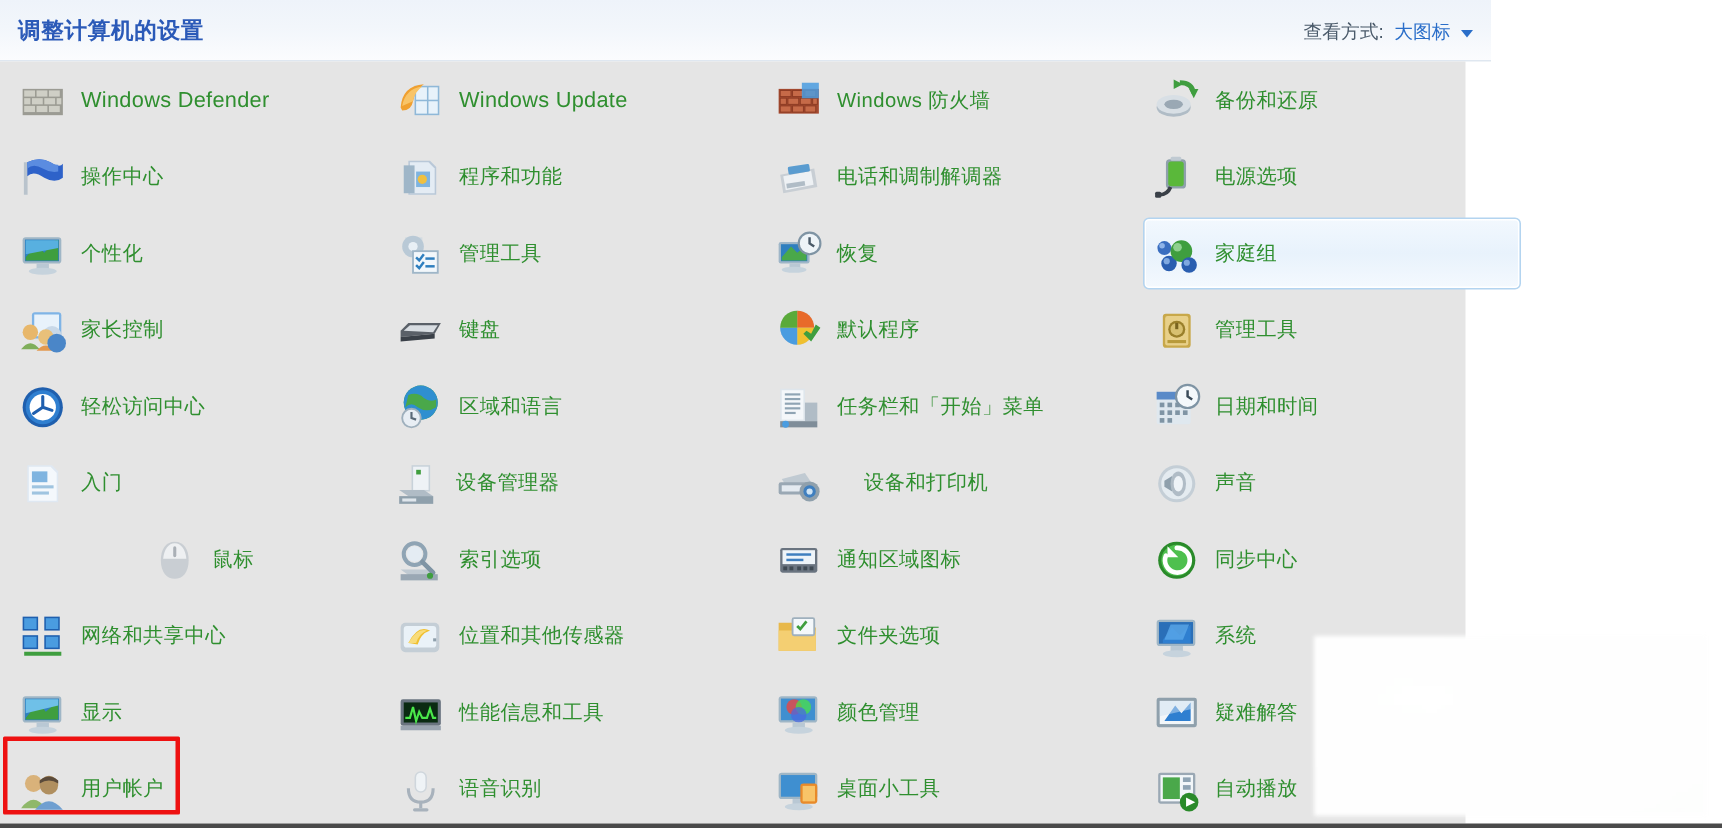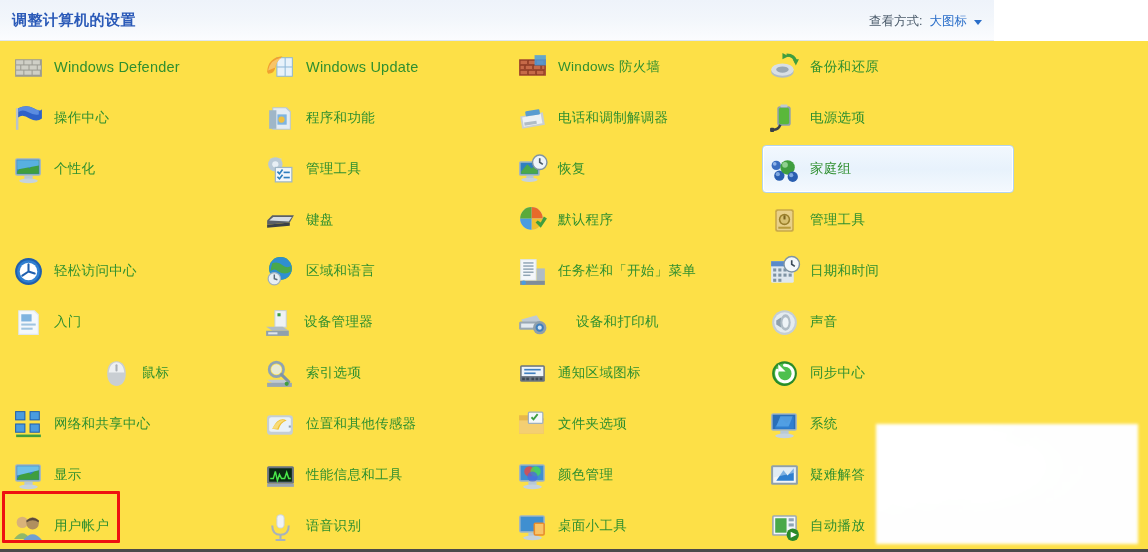--- a/index.html
+++ b/index.html
@@ -30,22 +30,22 @@
   #viewby-label { color:#4a5a6a; }
   #viewby-value { color:#2a6ec9; }
   #viewby-arrow {
     width:0;height:0;border-left:4px solid transparent;
     border-right:4px solid transparent;border-top:5px solid #2a6ec9;
     display:inline-block; position:relative; top:1px;
   }
 
   
   #grid {
-    position:absolute; left:0; top:41px; width:1148px; height:508px;
-    background:#fde047;
+    position:absolute; left:0; top:41px; width:977px; height:508px;
+    background:#e5e5e5;
   }
   .cell {
     position:absolute;
     width:252px; height:48px;
     display:flex; align-items:center;
     border:1px solid transparent;
     border-radius:4px;
   }
   .cell .lbl {
     font-size:13.5px;
@@ -142,20 +142,35 @@
         <svg viewBox="0 0 32 32" xmlns="http://www.w3.org/2000/svg">
           <rect x="3" y="5" width="25" height="17" rx="2" fill="#9fb6c6"></rect>
           <rect x="4.5" y="6.5" width="22" height="14" fill="#2f7fbf"></rect>
           <path d="M5 18 L12 10 L17 15 L24 7 L26 7 L26 20 L5 20 Z" fill="#3f9e3f"></path>
           <path d="M5 7 L26 7 L26 12 L5 16 Z" fill="#58b0e0"></path>
           <rect x="12" y="22" width="8" height="4" fill="#b9c8d4"></rect>
           <ellipse cx="16" cy="27" rx="9" ry="2.3" fill="#c6d3dd"></ellipse>
         </svg>
       </span>
       <span class="lbl">个性化</span>
+    </div>
+    <div class="cell" style="left: 6px; top: 155px;">
+      <span class="ico">
+        <svg viewBox="0 0 32 32" xmlns="http://www.w3.org/2000/svg">
+          <rect x="9" y="4" width="19" height="17" rx="2" fill="#7fb4e6"></rect>
+          <rect x="10.5" y="5.5" width="16" height="14" fill="#e8f2fb"></rect>
+          <circle cx="22" cy="19" r="6" fill="#c8d8e8"></circle>
+          <circle cx="8" cy="17" r="5" fill="#e8b76a"></circle>
+          <path d="M2 28 Q8 20 14 28 Z" fill="#7fae5a"></path>
+          <circle cx="18" cy="20" r="5" fill="#e8c07a"></circle>
+          <path d="M12 29 Q18 22 24 29 Z" fill="#e2994f"></path>
+          <circle cx="25" cy="24" r="6" fill="#4a86c8"></circle>
+        </svg>
+      </span>
+      <span class="lbl">家长控制</span>
     </div>
     <div class="cell" style="left: 6px; top: 206px;">
       <span class="ico">
         <svg viewBox="0 0 32 32" xmlns="http://www.w3.org/2000/svg">
           <circle cx="16" cy="16" r="13" fill="#1f5fae"></circle>
           <circle cx="16" cy="16" r="11" fill="#2f7fd0"></circle>
           <circle cx="16" cy="16" r="8.5" fill="#ffffff"></circle>
           <path d="M16 16 L16 9 M16 16 L22 18 M16 16 L10 20" stroke="#1f5fae" stroke-width="2" stroke-linecap="round"></path>
         </svg>
       </span>

